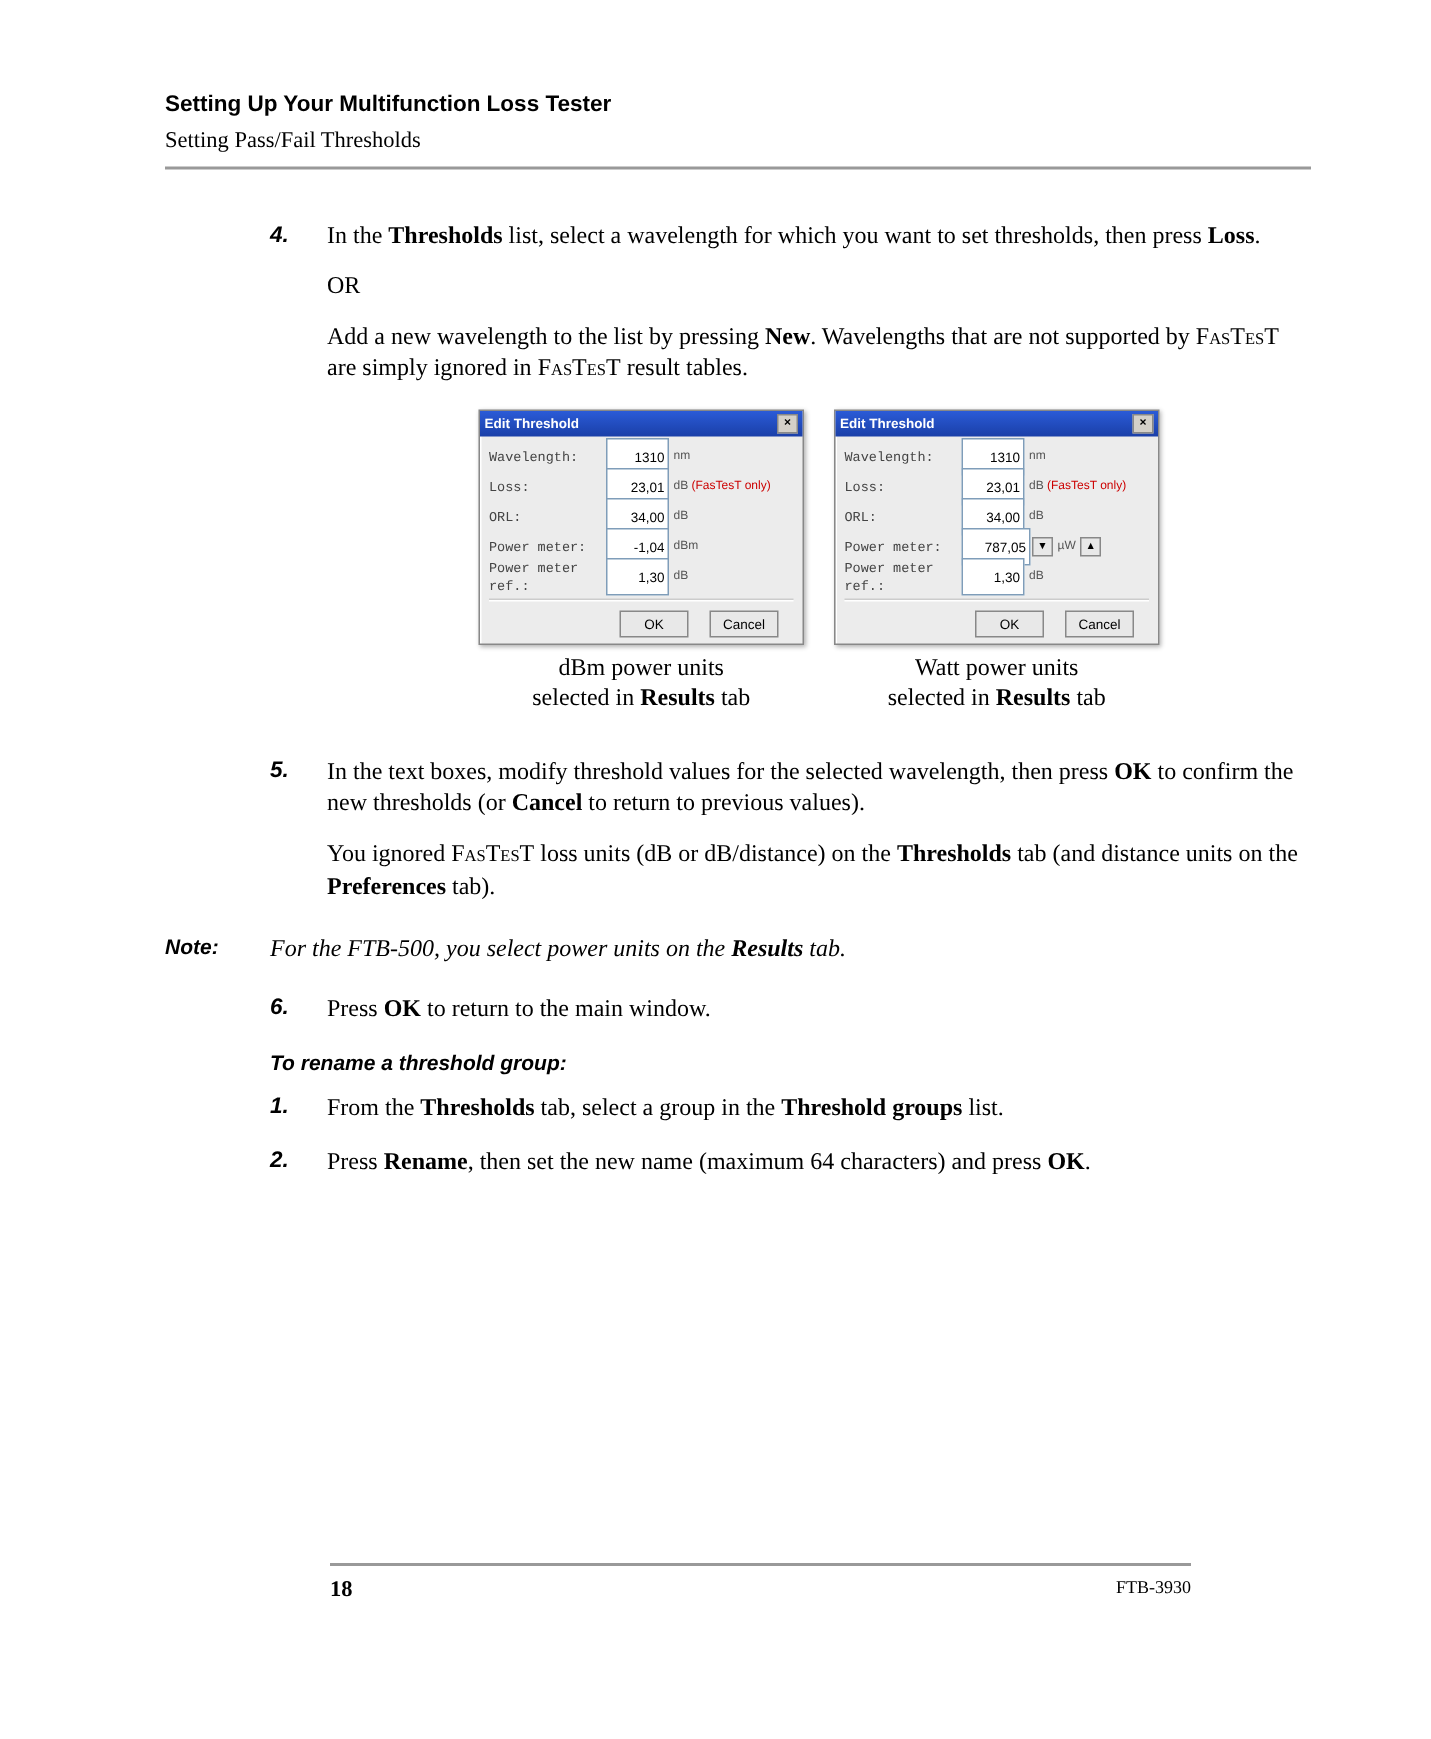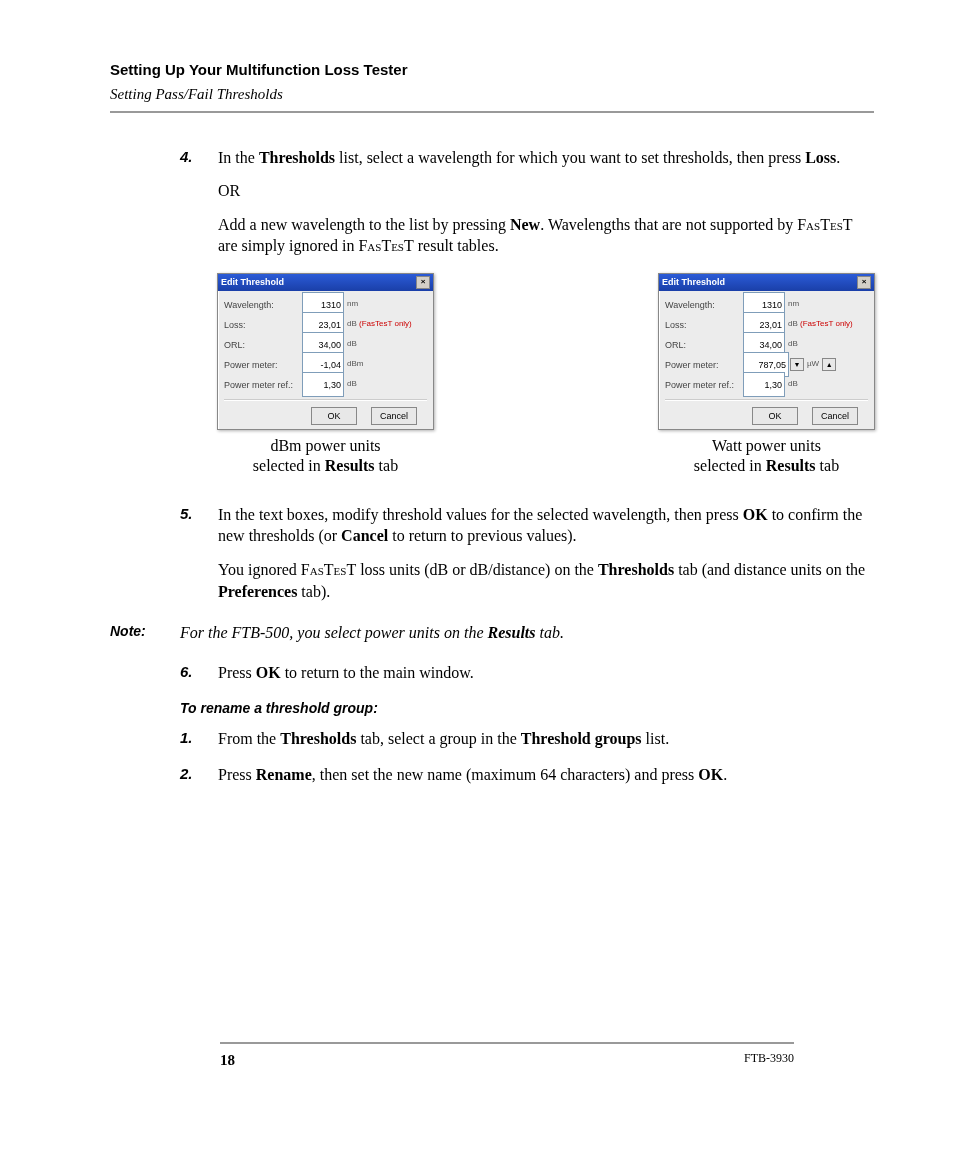--- a/index.html
+++ b/index.html
@@ -13,21 +13,20 @@
     box-sizing: border-box;
     line-height: 1.35;
   }
   .header-title {
     font-family: Verdana, Arial, sans-serif;
     font-weight: bold;
     font-size: 15px;
     margin-bottom: 4px;
   }
   .header-subtitle {
-    font-style: italic;
     font-size: 15px;
     margin-bottom: 6px;
   }
   .hr {
     border: none;
     border-top: 2px solid #999;
     margin: 0 0 34px 0;
   }
   .ol {
     list-style: none;
@@ -53,21 +52,21 @@
   }
   strong { font-weight: bold; }
   .smallcaps {
     font-variant: small-caps;
     font-family: Georgia, serif;
   }
   .dialogs-row {
     display: flex;
     gap: 22px;
     margin: 16px 0 28px 0;
-    justify-content: space-between;
+    justify-content: center;
   }
   .dialog-col {
     display: flex;
     flex-direction: column;
     align-items: center;
     width: 215px;
   }
   .dialog {
     width: 215px;
     border: 1px solid #888;
@@ -102,20 +101,21 @@
   }
   .dialog-row {
     display: flex;
     align-items: center;
     margin-bottom: 4px;
     height: 16px;
   }
   .dialog-label {
     width: 78px;
     color: #444;
+    font-family: Liberation Mono, monospace;
   }
   .dialog-input {
     width: 42px;
     height: 25px;
     border: 1px solid #7f9db9;
     background: #fff;
     font-size: 9px;
     text-align: right;
     padding: 0 2px;
     font-family: Tahoma, Arial, sans-serif;

